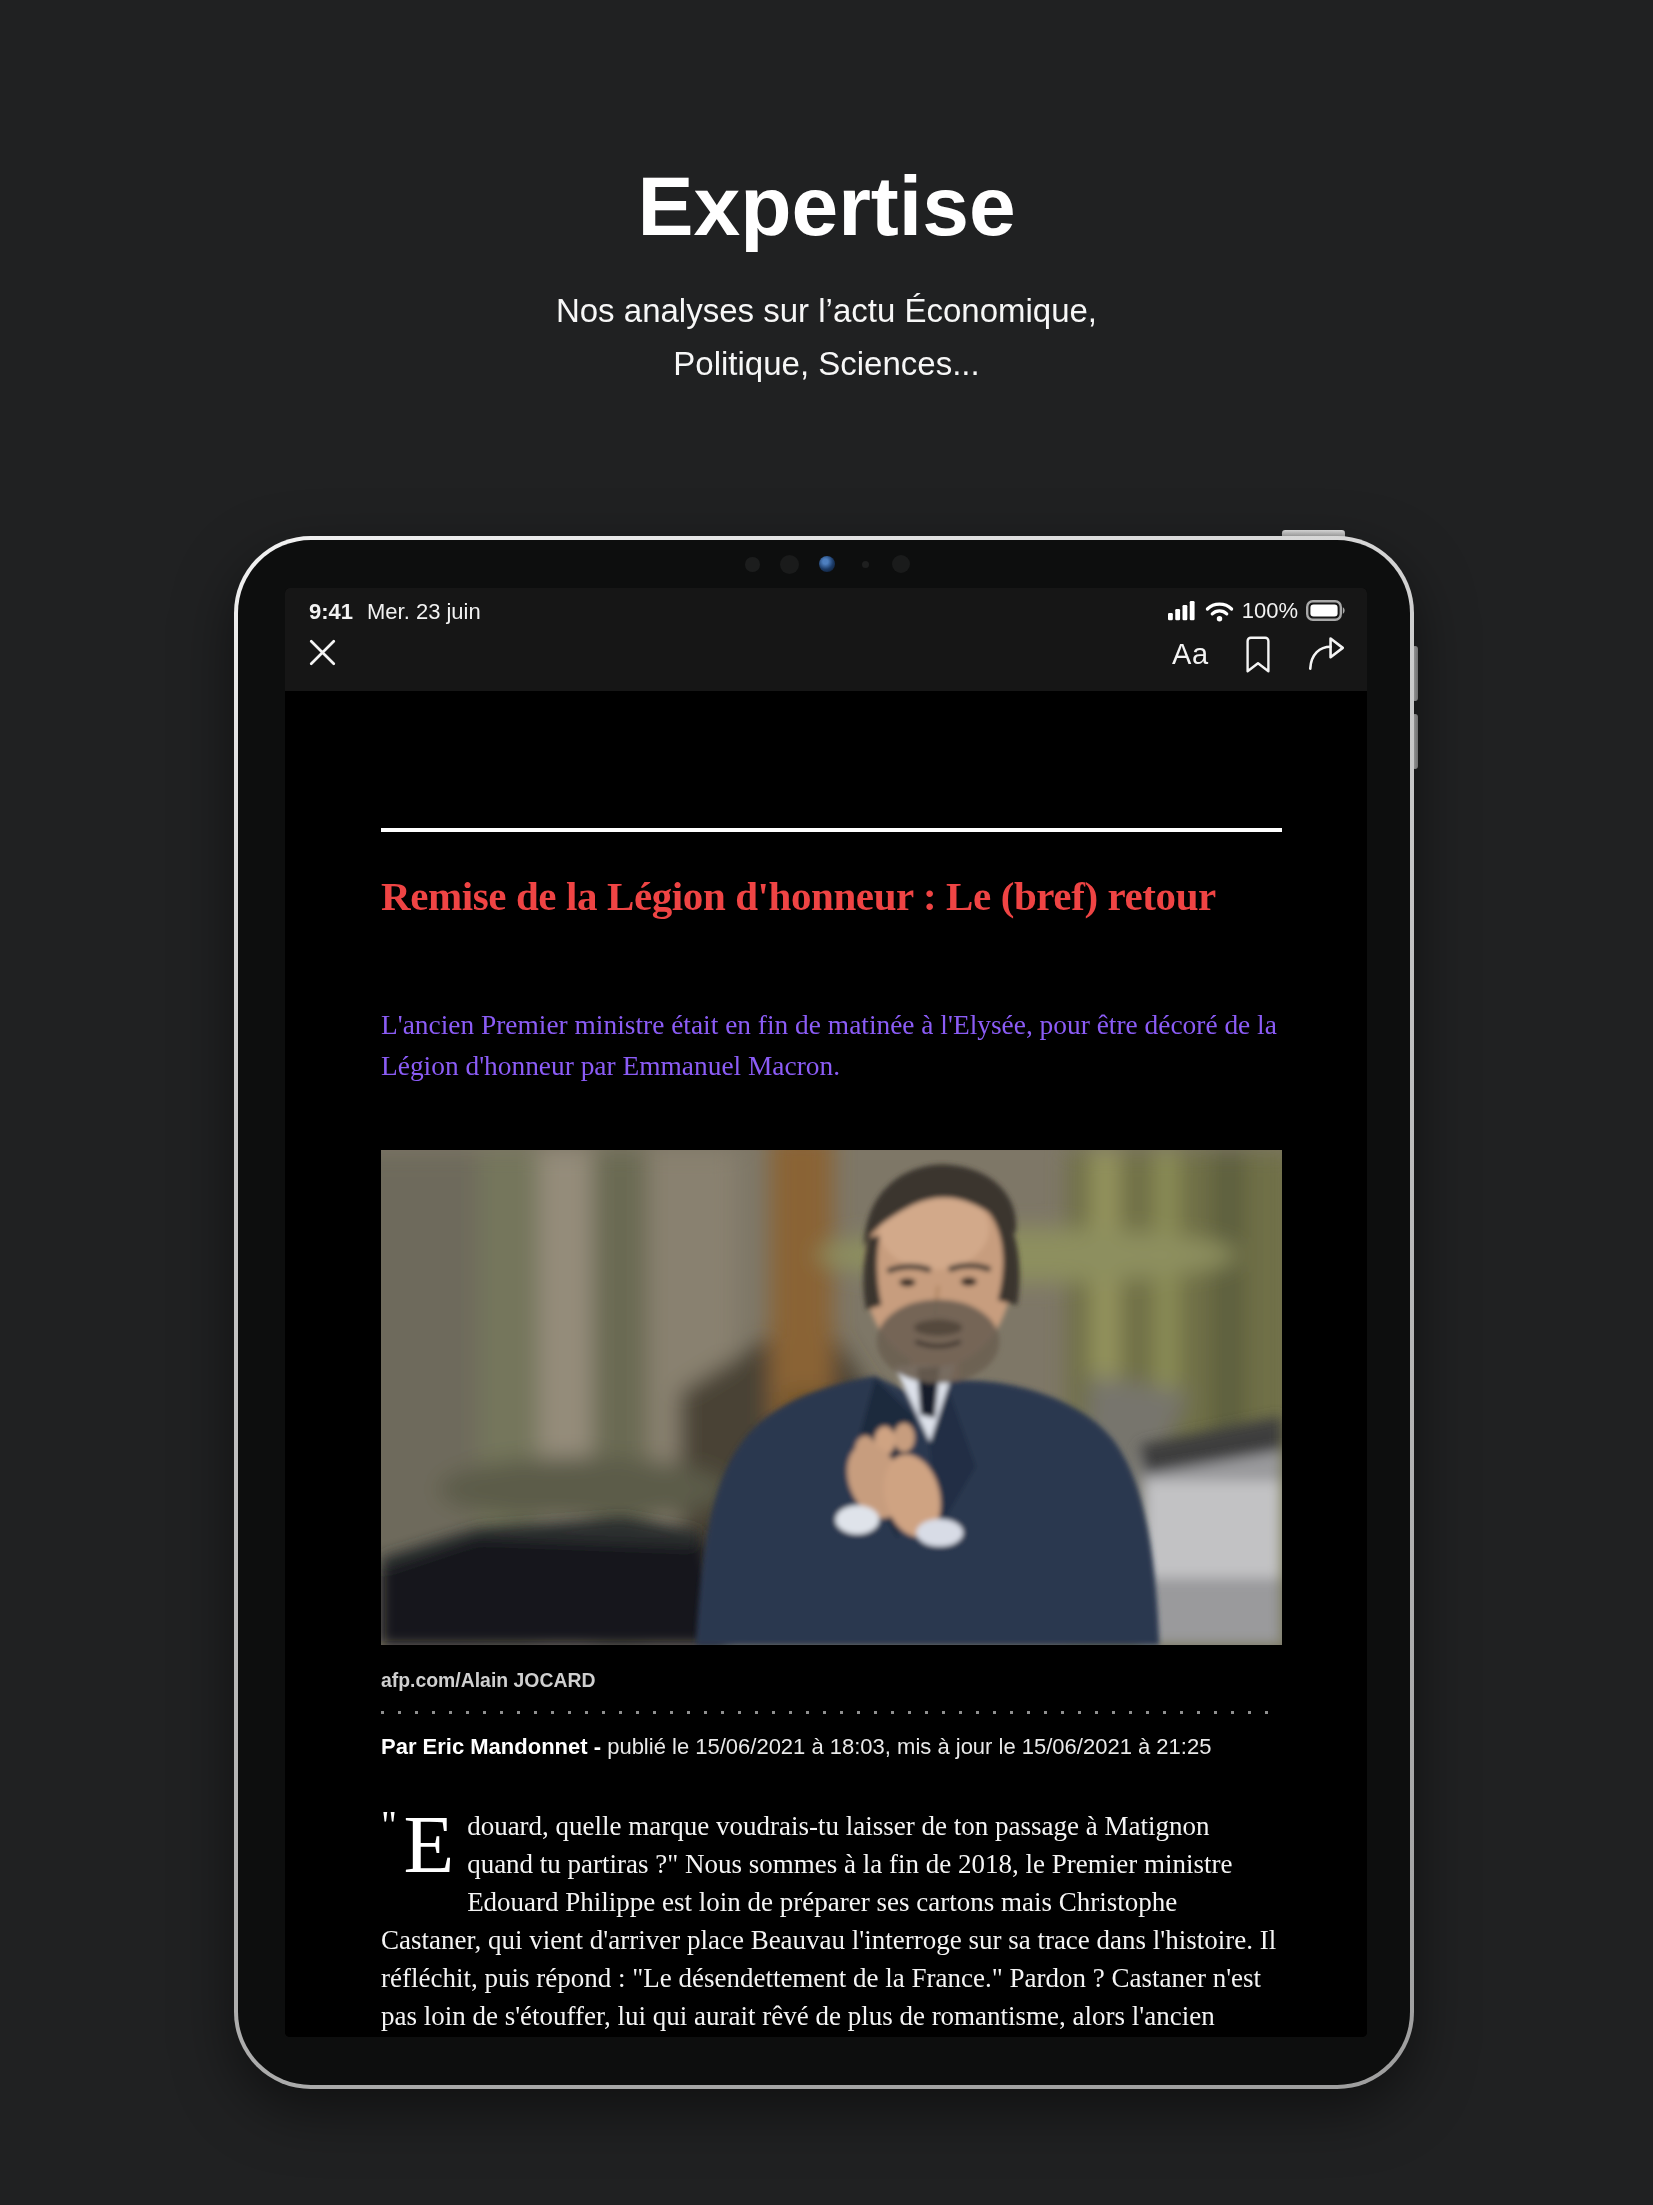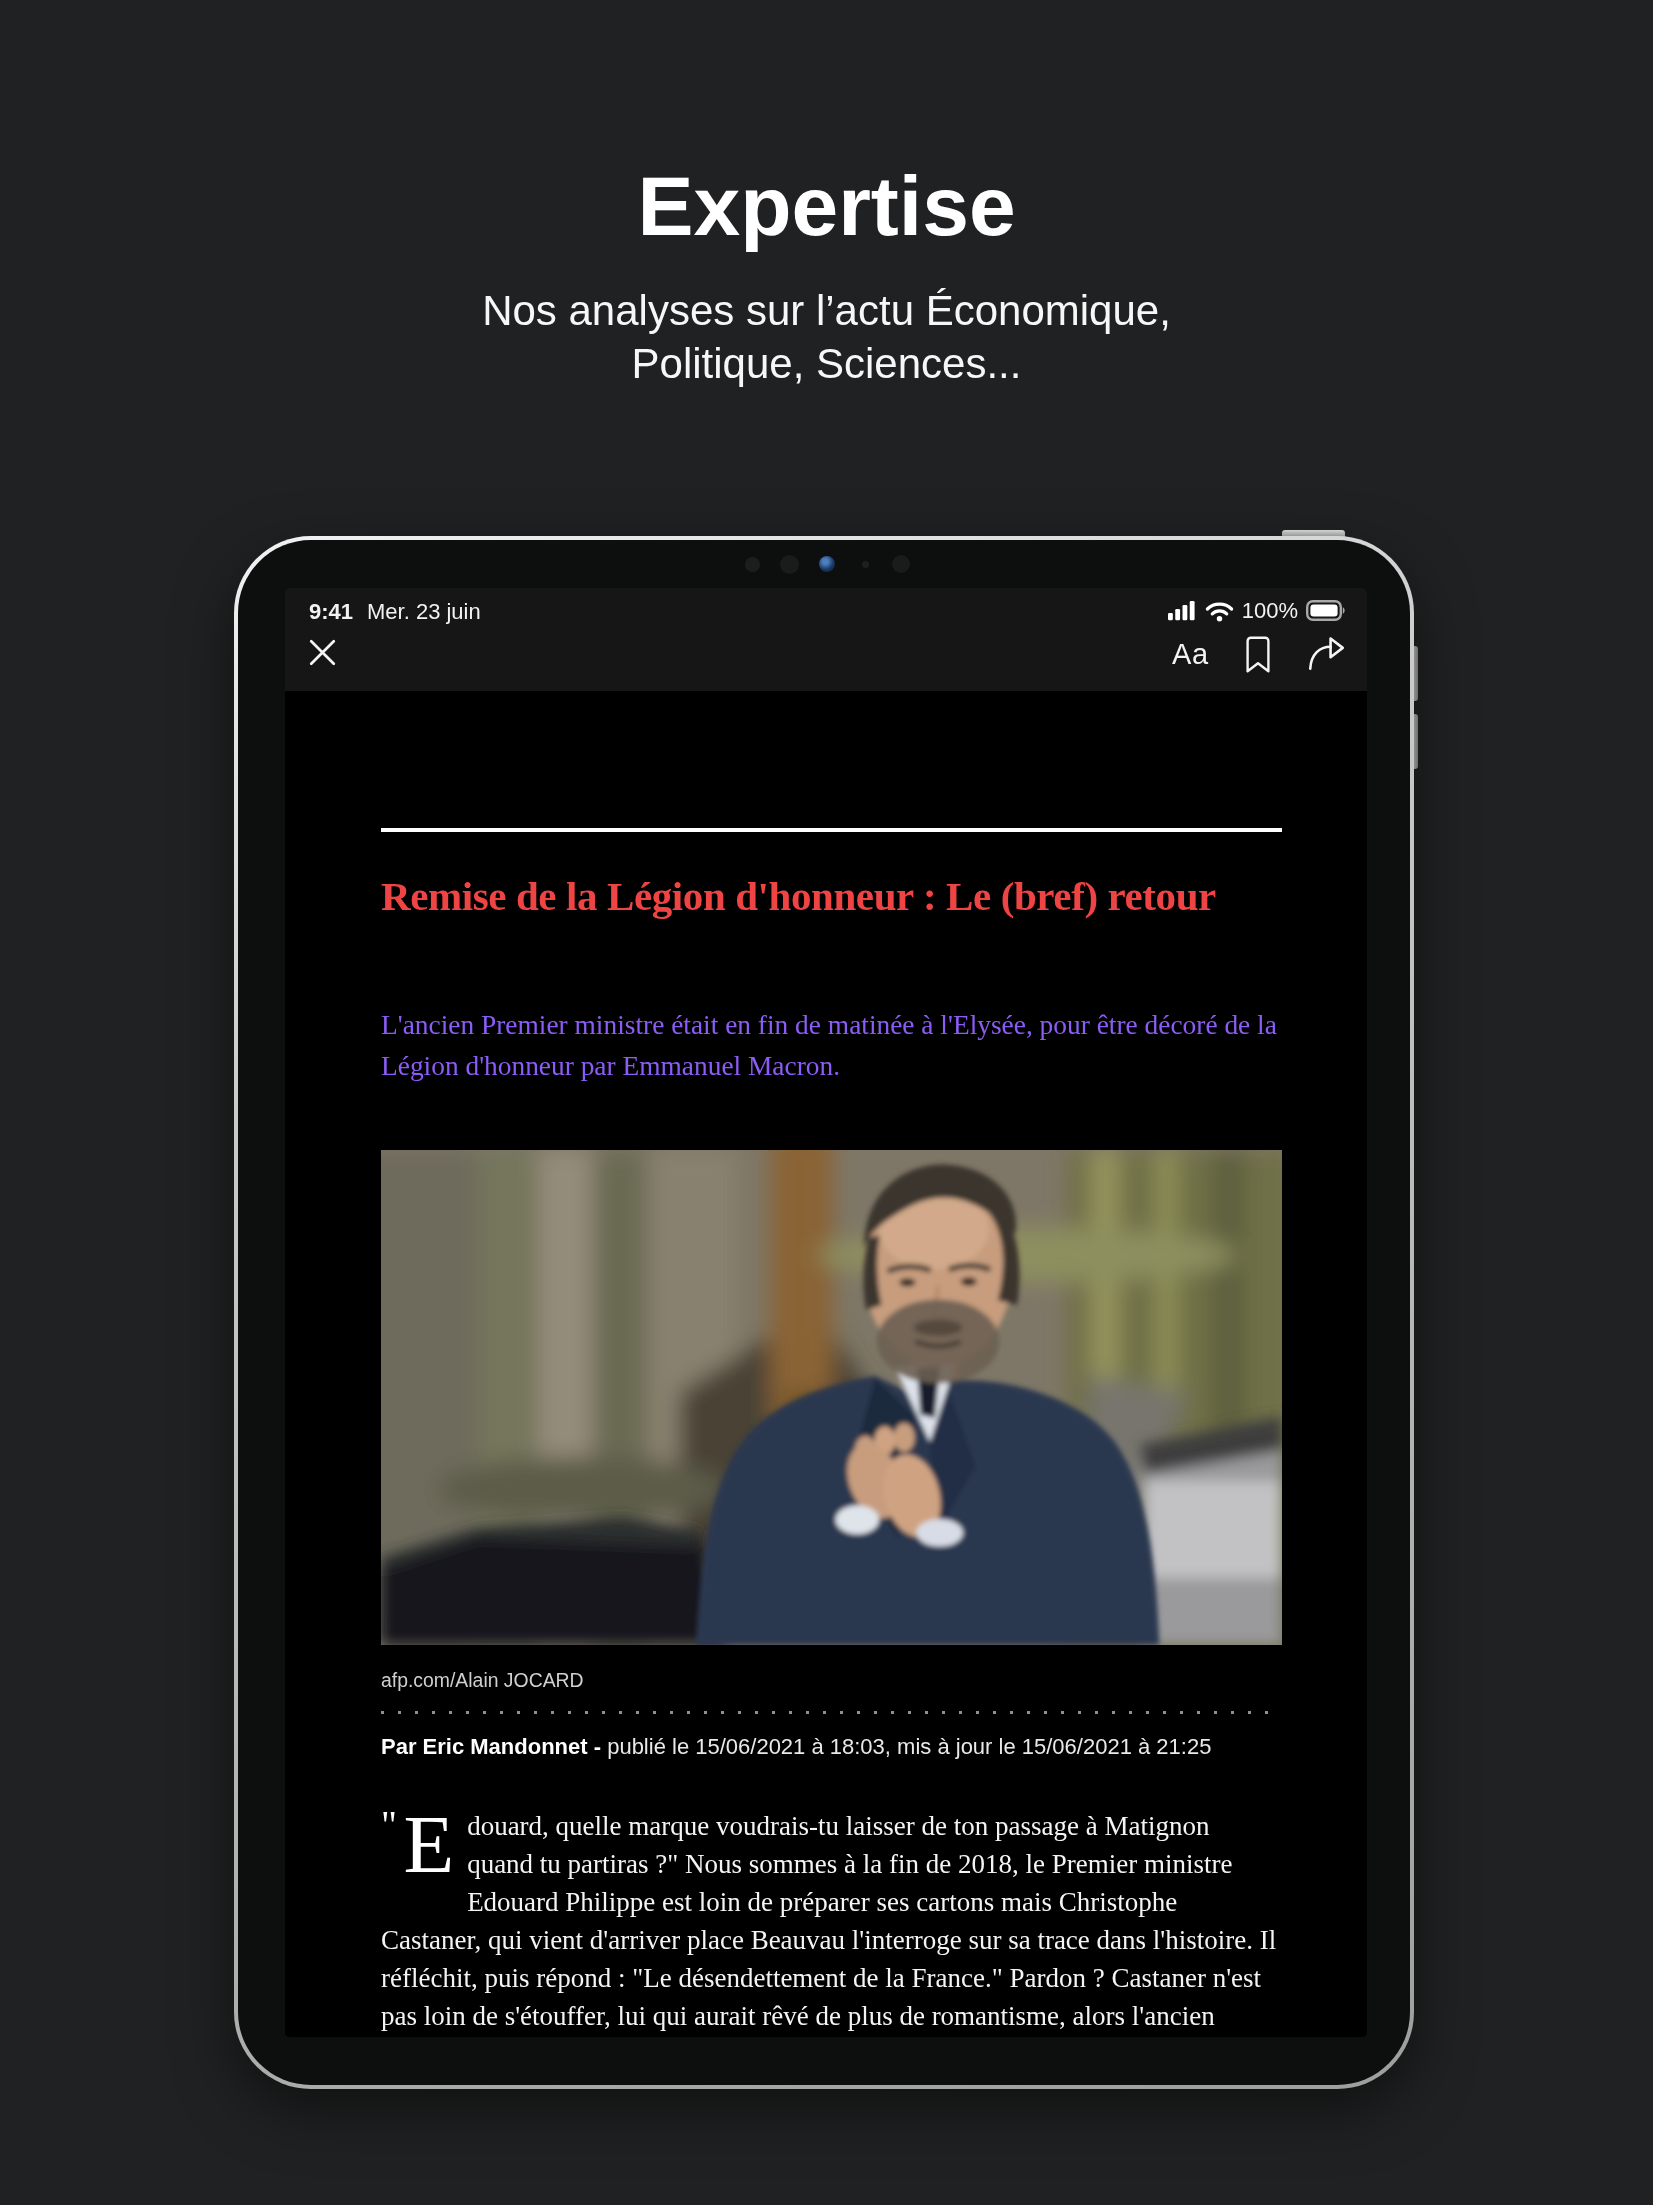--- a/index.html
+++ b/index.html
@@ -4,21 +4,21 @@
 <style>
   html,body{margin:0;padding:0;background:#202122;}
   #canvas{position:relative;width:1653px;height:2205px;background:#202122;overflow:hidden;
           font-family:"Liberation Sans",sans-serif;}
   .abs{position:absolute;}
 
   
   .promo-title{left:0;top:158px;width:1653px;text-align:center;color:#ffffff;
     font-size:84px;font-weight:bold;letter-spacing:0px;}
   .promo-sub{left:0;top:284px;width:1653px;text-align:center;color:#f7f7f7;
-    font-size:42px;line-height:53px;font-weight:500;}
+    font-size:33px;line-height:53px;font-weight:500;}
 
   
   .device{left:234px;top:536px;width:1180px;height:1553px;border-radius:77px;
     background:linear-gradient(160deg,#f2f2f2 0%,#c9c9c9 30%,#9e9e9e 100%);
     padding:0;box-shadow:0 21px 57px rgba(0,0,0,.5);}
   .device-body{position:absolute;left:4px;top:4px;right:4px;bottom:4px;border-radius:73px;
     background:#0d0e0e;}
   .side-btn{background:linear-gradient(90deg,#d9d9d9,#8f8f8f);border-radius:3.2px;}
   .top-btn{background:linear-gradient(180deg,#e6e6e6,#9a9a9a);border-radius:3.2px 3.2px 0 0;}
   .cam-dot{border-radius:50%;}
@@ -37,21 +37,21 @@
   
   .article{position:absolute;left:0;top:103px;width:100%;height:1346px;background:#000;}
   .col{position:absolute;left:96px;width:901px;}
   .rule{top:137px;height:4px;background:#ffffff;}
   .headline{top:179px;color:#ef4444;font-family:"Liberation Serif",serif;font-weight:bold;
     font-size:41px;line-height:53px;letter-spacing:-0.4px;}
   .standfirst{top:314px;color:#8b5cf6;font-family:"Liberation Serif",serif;
     font-size:27.4px;line-height:41px;}
   .duree{top:410px;color:#dcdcdc;font-size:21px;}
   .photo{top:459px;height:495px;overflow:hidden;background:#6e6a5c;}
-  .caption{top:978px;color:#cfcfcf;font-size:19.4px;}
+  .caption{top:978px;color:#cfcfcf;font-size:19.4px;font-weight:bold;}
   .dotline{top:1020px;height:3.2px;
     background:repeating-linear-gradient(90deg,#8f8f8f 0 3.2px,transparent 3.2px 17px);}
   .byline{top:1043px;color:#e9e9e9;font-size:22px;}
   .byline b{color:#ffffff;font-weight:bold;}
   .bodytext{top:1116px;color:#f4f4f4;font-family:"Liberation Serif",serif;
     font-size:27px;line-height:38px;text-align:left;}
   .dropcap{float:left;height:76px;margin:1.6px 13px 0 0;display:flex;align-items:flex-start;
     font-family:"Liberation Serif",serif;color:#ffffff;}
   .dc-quote{font-size:39px;line-height:32px;margin-right:6.5px;}
   .dc-letter{font-size:83px;line-height:71px;}

